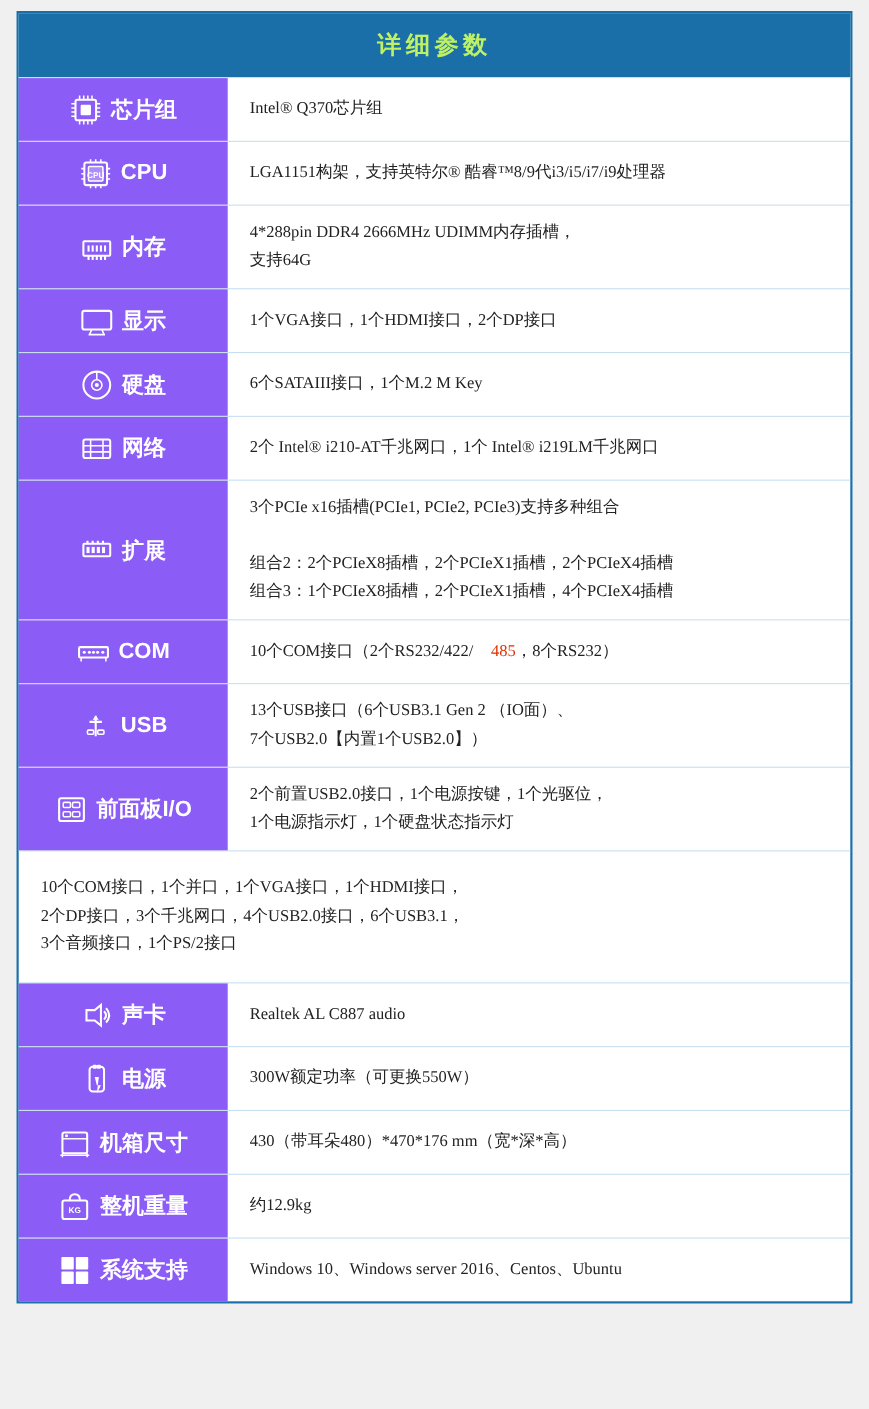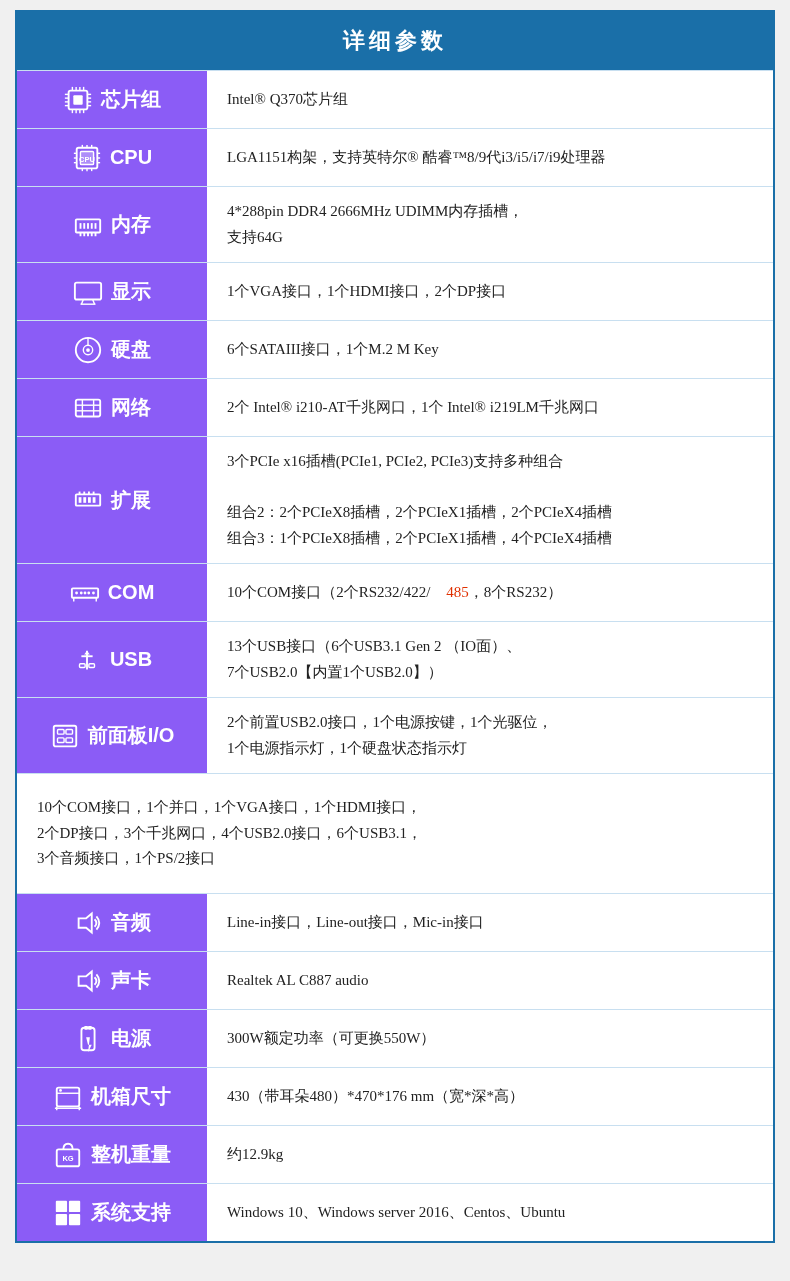--- a/index.html
+++ b/index.html
@@ -13,21 +13,21 @@
       padding: 10px;
     }
     .spec-table {
       width: 760px;
       border: 2px solid #1a6fa8;
       border-collapse: collapse;
       background: #fff;
     }
     .spec-header {
       background: #1a6fa8;
-      color: #ffffff;
+      color: #bef264;
       text-align: center;
       font-size: 22px;
       font-weight: bold;
       padding: 14px 0;
       letter-spacing: 4px;
     }
     .spec-row {
       display: flex;
       border-top: 1px solid #c8dff0;
       min-height: 58px;
@@ -304,35 +304,20 @@
       </div>
       <div class="spec-row">
         <div class="spec-label">
           <span class="icon">
             <svg viewBox="0 0 32 32" fill="none" xmlns="http://www.w3.org/2000/svg">
         <polygon points="6,11 14,11 20,6 20,26 14,21 6,21" stroke="white" stroke-width="2" fill="none"></polygon>
         <path d="M23,12 Q27,16 23,20" stroke="white" stroke-width="2" fill="none"></path>
         <path d="M25,9 Q31,16 25,23" stroke="white" stroke-width="2" fill="none"></path>
       </svg>
           </span>
-          <span class="label-text">音频</span>
-        </div>
-        <div class="spec-value">
-          <div class="inner">Line-in接口，Line-out接口，Mic-in接口</div>
-        </div>
-      </div>
-      <div class="spec-row">
-        <div class="spec-label">
-          <span class="icon">
-            <svg viewBox="0 0 32 32" fill="none" xmlns="http://www.w3.org/2000/svg">
-        <polygon points="6,11 14,11 20,6 20,26 14,21 6,21" stroke="white" stroke-width="2" fill="none"></polygon>
-        <path d="M23,12 Q27,16 23,20" stroke="white" stroke-width="2" fill="none"></path>
-        <path d="M25,9 Q31,16 25,23" stroke="white" stroke-width="2" fill="none"></path>
-      </svg>
-          </span>
           <span class="label-text">声卡</span>
         </div>
         <div class="spec-value">
           <div class="inner">Realtek AL C887 audio</div>
         </div>
       </div>
       <div class="spec-row">
         <div class="spec-label">
           <span class="icon">
             <svg viewBox="0 0 32 32" fill="none" xmlns="http://www.w3.org/2000/svg">

